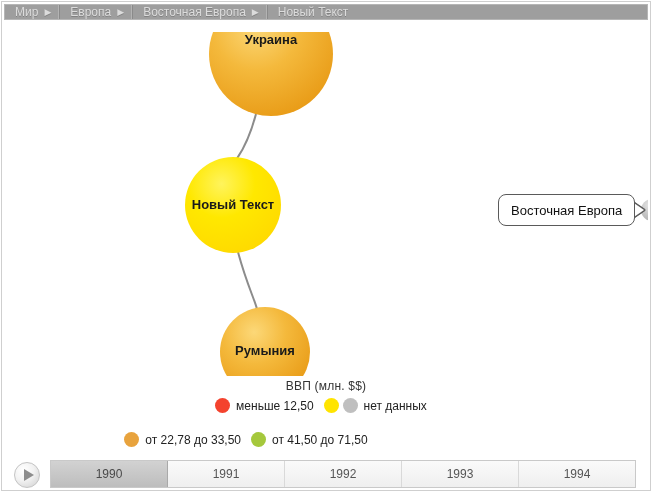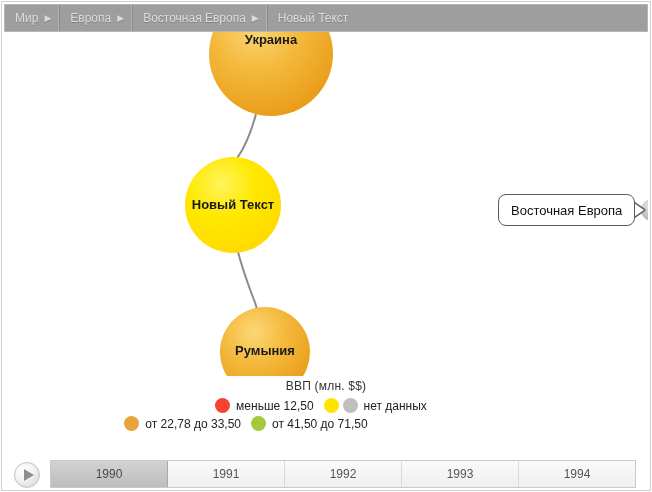--- a/index.html
+++ b/index.html
@@ -31,21 +31,21 @@
     border: 1px solid #cfcfcf;
     background: #ffffff;
   }
 
   
   .breadcrumb-bar {
     position: absolute;
     left: 4px;
     top: 4px;
     width: 644px;
-    height: 28px;
+    height: 16px;
     box-sizing: border-box;
     background: #9e9e9e;
     border: 1px solid #b6b6b6;
     display: flex;
     align-items: stretch;
     overflow: hidden;
   }
   .crumb {
     display: flex;
     align-items: center;
@@ -135,21 +135,21 @@
     text-align: center;
     font-size: 12px;
     color: #333333;
     margin-bottom: 5px;
     letter-spacing: 0.2px;
   }
   .legend-rows {
     display: flex;
     flex-direction: column;
     align-items: center;
-    gap: 3px;
+    gap: 19px;
   }
   .legend-row {
     display: flex;
     align-items: center;
   }
   .legend-item {
     display: flex;
     align-items: center;
     margin-right: 4px;
     white-space: nowrap;

